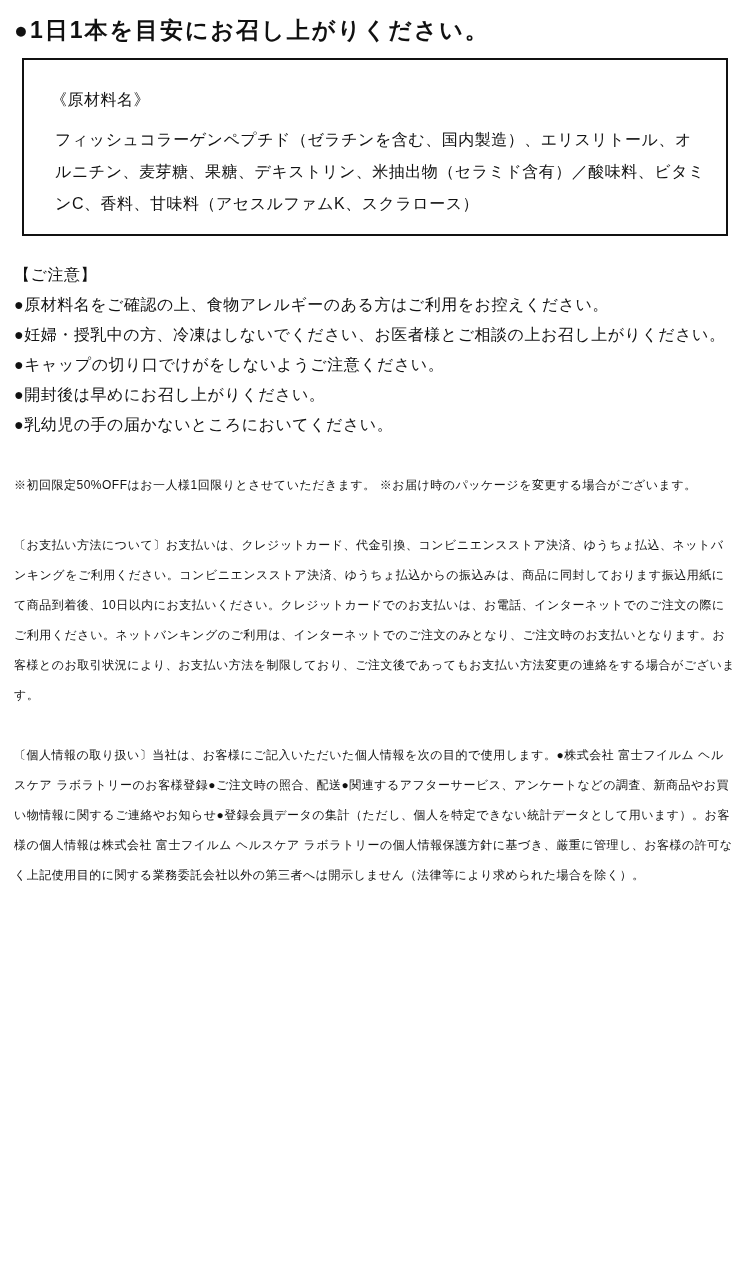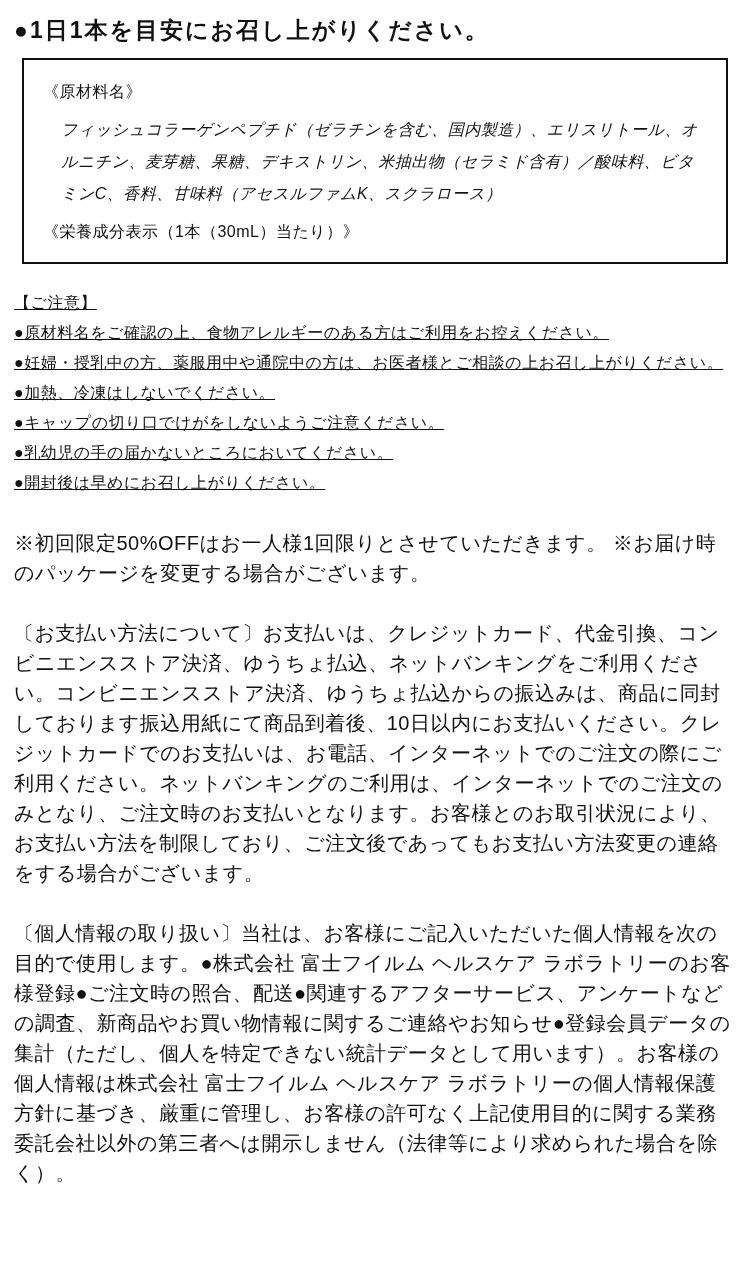--- a/index.html
+++ b/index.html
@@ -28,68 +28,64 @@
   .info-box {
     margin: 13px 8px 0 8px;
     border: 2px solid #111111;
     box-sizing: border-box;
     padding: 16px 18px 14px 19px;
     font-size: 16px;
     line-height: 32px;
     letter-spacing: 0.5px;
   }
   .box-label {
-    margin: 0;
+    margin: 8px;
   }
   .box-para {
-    margin: 6px;
+    margin: 0;
     padding-left: 12px;
     overflow-wrap: break-word;
-    font-style: italic;
   }
   .cautions {
     margin-top: 24px;
     font-size: 16px;
     line-height: 30px;
     letter-spacing: 0.5px;
-    text-decoration: underline;
   }
   .caution-title,
   .caution-item {
     margin: 0;
   }
   .note {
-    font-size: 20px;
+    font-size: 12px;
     line-height: 30px;
     letter-spacing: 0.5px;
     margin: 30px 0 0 0;
     overflow-wrap: break-word;
   }
 </style>
 </head>
 <body>
 
 <div class="page">
 
   <h1 class="heading">●1日1本を目安にお召し上がりください。</h1>
 
   <div class="info-box">
     <p class="box-label">《原材料名》</p>
     <p class="box-para">フィッシュコラーゲンペプチド（ゼラチンを含む、国内製造）、エリスリトール、オルニチン、麦芽糖、果糖、デキストリン、米抽出物（セラミド含有）／酸味料、ビタミンC、香料、甘味料（アセスルファムK、スクラロース）</p>
-    <p class="box-label">《栄養成分表示（1本（30mL）当たり）》</p>
   </div>
 
   <div class="cautions">
     <p class="caution-title">【ご注意】</p>
     <p class="caution-item">●原材料名をご確認の上、食物アレルギーのある方はご利用をお控えください。</p>
-    <p class="caution-item">●妊婦・授乳中の方、薬服用中や通院中の方は、お医者様とご相談の上お召し上がりください。</p>
-    <p class="caution-item">●加熱、冷凍はしないでください。</p>
+    <p class="caution-item">●妊婦・授乳中の方、冷凍はしないでください、お医者様とご相談の上お召し上がりください。</p>
     <p class="caution-item">●キャップの切り口でけがをしないようご注意ください。</p>
+    <p class="caution-item">●開封後は早めにお召し上がりください。</p>
     <p class="caution-item">●乳幼児の手の届かないところにおいてください。</p>
-    <p class="caution-item">●開封後は早めにお召し上がりください。</p>
   </div>
 
   <p class="note">※初回限定50%OFFはお一人様1回限りとさせていただきます。 ※お届け時のパッケージを変更する場合がございます。</p>
 
   <p class="note">〔お支払い方法について〕お支払いは、クレジットカード、代金引換、コンビニエンスストア決済、ゆうちょ払込、ネットバンキングをご利用ください。コンビニエンスストア決済、ゆうちょ払込からの振込みは、商品に同封しております振込用紙にて商品到着後、10日以内にお支払いください。クレジットカードでのお支払いは、お電話、インターネットでのご注文の際にご利用ください。ネットバンキングのご利用は、インターネットでのご注文のみとなり、ご注文時のお支払いとなります。お客様とのお取引状況により、お支払い方法を制限しており、ご注文後であってもお支払い方法変更の連絡をする場合がございます。</p>
 
 
   <p class="note">〔個人情報の取り扱い〕当社は、お客様にご記入いただいた個人情報を次の目的で使用します。●株式会社 富士フイルム ヘルスケア ラボラトリーのお客様登録●ご注文時の照合、配送●関連するアフターサービス、アンケートなどの調査、新商品やお買い物情報に関するご連絡やお知らせ●登録会員データの集計（ただし、個人を特定できない統計データとして用います）。お客様の個人情報は株式会社 富士フイルム ヘルスケア ラボラトリーの個人情報保護方針に基づき、厳重に管理し、お客様の許可なく上記使用目的に関する業務委託会社以外の第三者へは開示しません（法律等により求められた場合を除く）。</p>
 
 </div>

